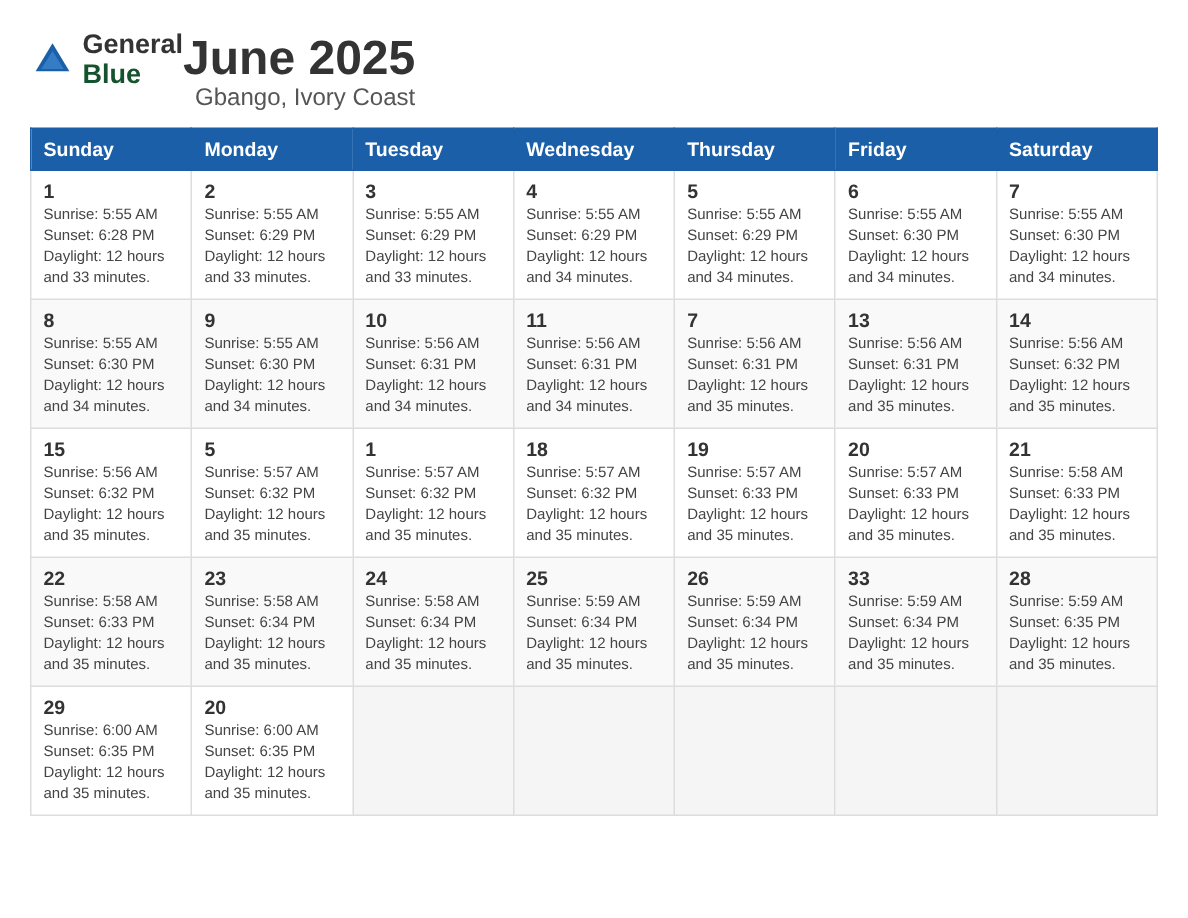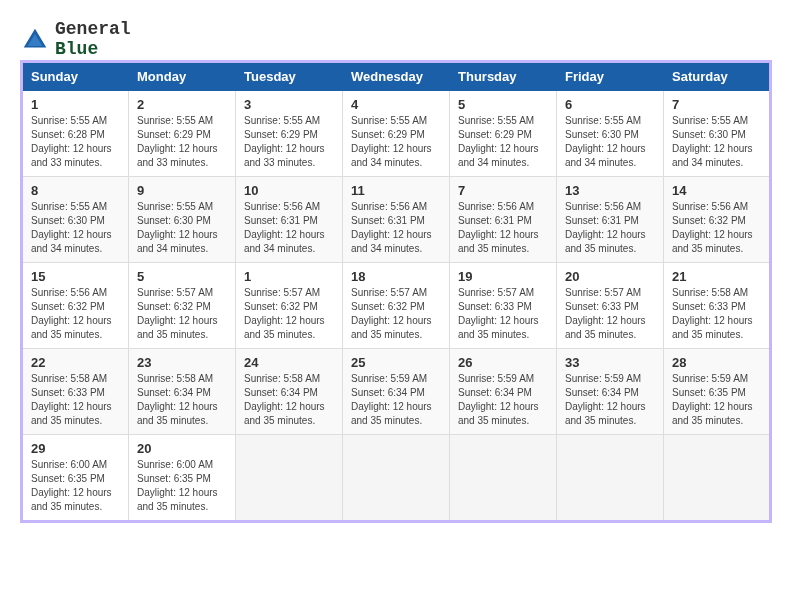--- a/index.html
+++ b/index.html
@@ -7,21 +7,21 @@
       font-family: Arial, sans-serif;
       background: #fff;
       width: 792px;
       min-height: 612px;
       padding: 20px;
     }
     .header-area {
       display: flex;
       justify-content: flex-start;
       align-items: flex-start;
-      font-family: Liberation Mono, monospace;
+      margin-bottom: 10px;
     }
     .logo {
       display: flex;
       align-items: center;
     }
     .logo-text {
       display: flex;
       flex-direction: column;
       line-height: 1.1;
     }
@@ -48,21 +48,21 @@
       font-weight: bold;
       color: #333;
     }
     .calendar-subtitle {
       font-size: 16px;
       color: #555;
     }
     .calendar-table {
       width: 100%;
       border-collapse: collapse;
-      border: 3px solid #c4b5fd;
+      border: 1px solid #c4b5fd;
     }
     .calendar-table th {
       background-color: #1a5fa8;
       color: #fff;
       padding: 6px 8px;
       font-size: 13px;
       font-weight: bold;
       text-align: left;
       border: 1px solid #1a5fa8;
     }
@@ -101,20 +101,24 @@
   <div class="logo">
     <svg class="logo-icon" viewBox="0 0 40 40" xmlns="http://www.w3.org/2000/svg">
       <polygon points="20,5 35,30 5,30" fill="#1a5fa8"></polygon>
       <polygon points="20,12 30,28 10,28" fill="#4a90d9" opacity="0.6"></polygon>
     </svg>
     <div class="logo-text">
       <span class="logo-general">General</span>
       <span class="logo-blue">Blue</span>
     </div>
   </div>
+  <div class="title-area">
+    <div class="calendar-title">June 2025</div>
+    <div class="calendar-subtitle">Gbango, Ivory Coast</div>
+  </div>
 </div>
 
 <table class="calendar-table">
   <thead>
     <tr>
     <th>Sunday</th>
         <th>Monday</th>
         <th>Tuesday</th>
         <th>Wednesday</th>
         <th>Thursday</th>

